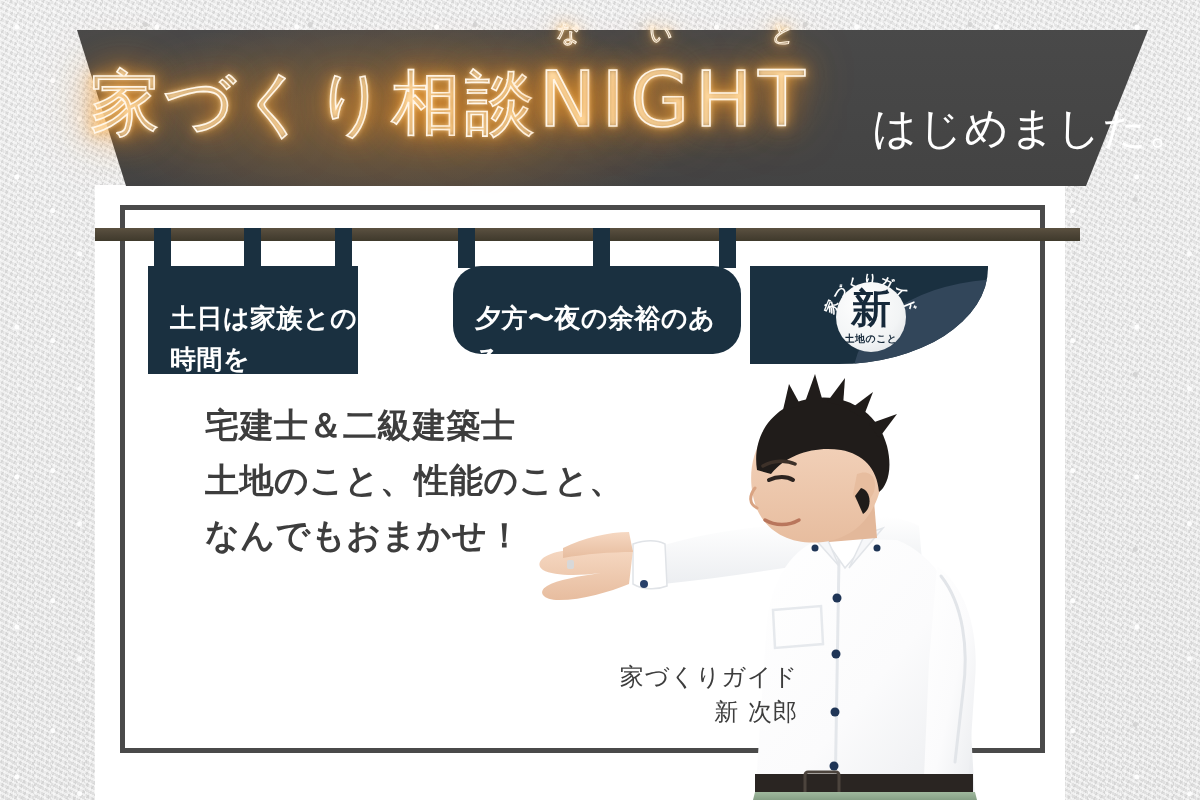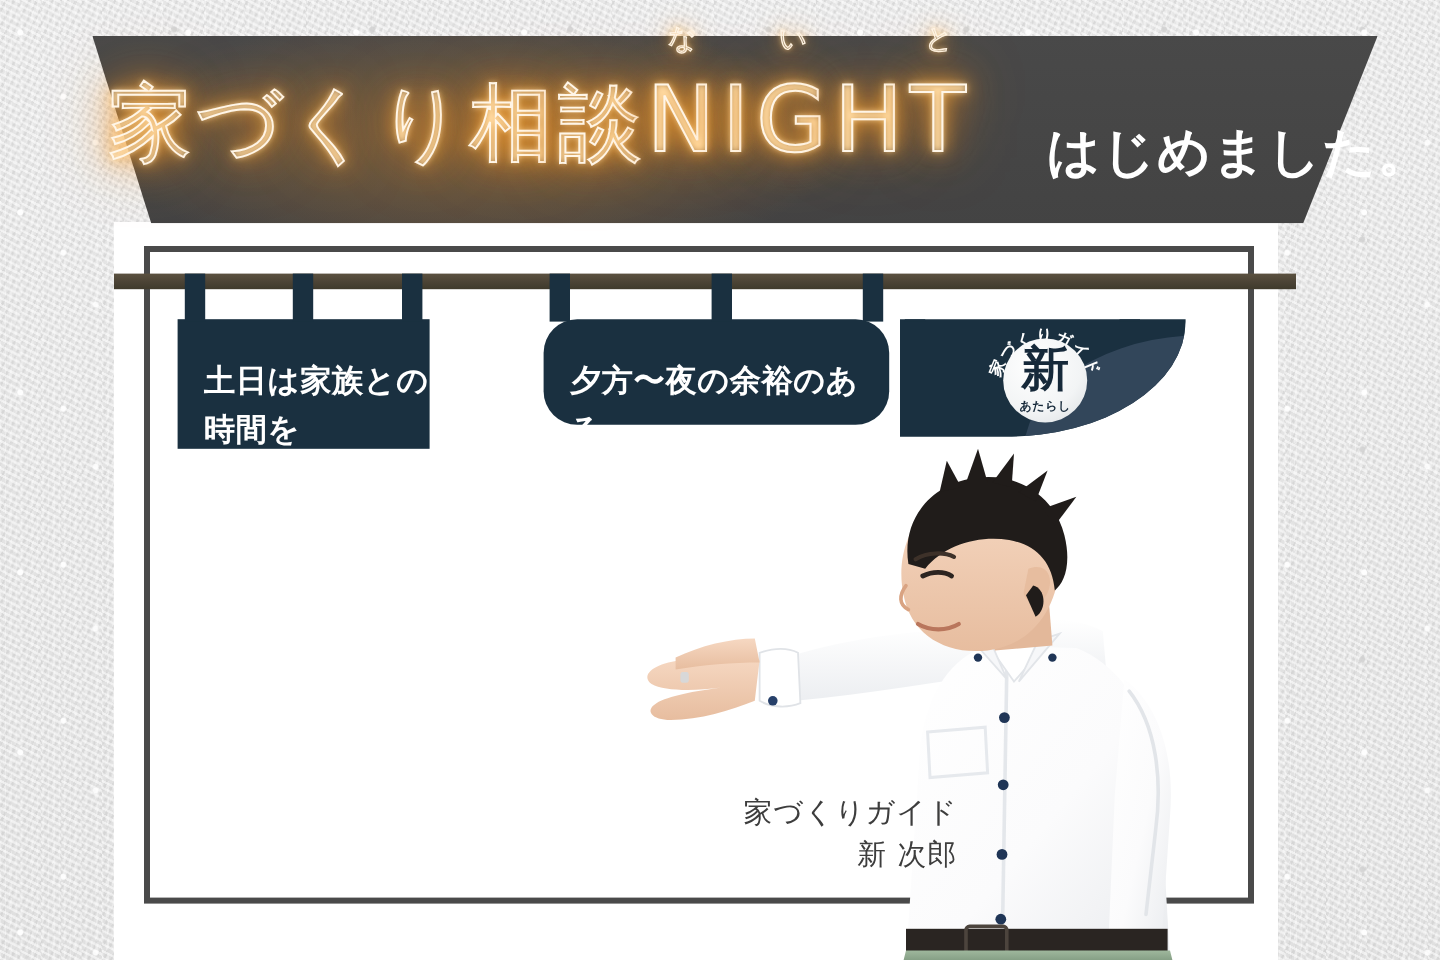--- a/index.html
+++ b/index.html
@@ -126,21 +126,21 @@
     white-space: nowrap;
   }
 
   #banner-suffix {
     position: absolute;
     left: 872px;
     top: 106px;
     font-family: "DejaVu Sans", "Liberation Sans", sans-serif;
     font-size: 44px;
     line-height: 1;
-    font-weight: 700;
+    font-weight: 400;
     color: #ffffff;
     letter-spacing: 1px;
     white-space: nowrap;
   }
 
   
   #noren-rod {
     position: absolute;
     left: 95px;
     top: 228px;
@@ -428,24 +428,27 @@
       <svg id="logo-arc" viewBox="0 0 96 96" xmlns="http://www.w3.org/2000/svg">
         <defs>
           <path id="arcPath" d="M 10 56 A 38 38 0 0 1 86 56" fill="none"></path>
         </defs>
         <text>
           <textPath href="#arcPath" startOffset="50%" text-anchor="middle">家づくりガイド</textPath>
         </text>
       </svg>
       <div id="logo-circle"></div>
       <div id="logo-kanji">新</div>
-      <div id="logo-sub">あたらし</div>
+      <div id="logo-sub">土地のこと</div>
     </div>
   </div>
 
+  <div id="body-copy">宅建士＆二級建築士
+土地のこと、性能のこと、
+なんでもおまかせ！</div>
 
   <div id="signature">家づくりガイド
 新 次郎</div>
 
   <div id="top-banner">
     <div id="top-banner-shape"></div>
 
     <div id="neon-line">
         <span class="ruby-wrap"><span class="neon-ch">家</span></span>
         <span class="ruby-wrap"><span class="neon-ch">づ</span></span>

